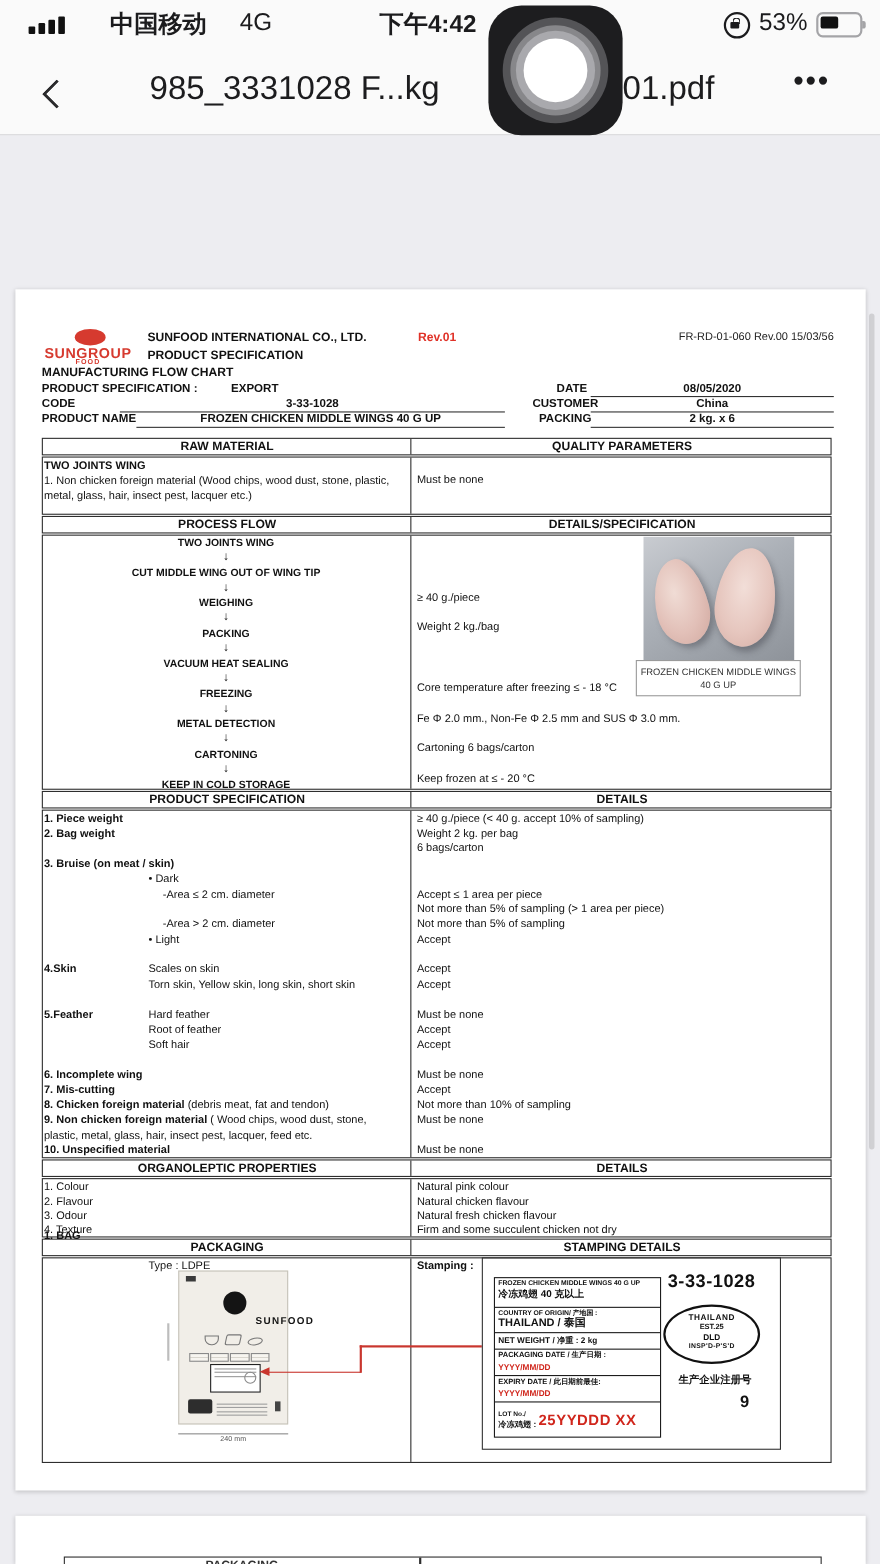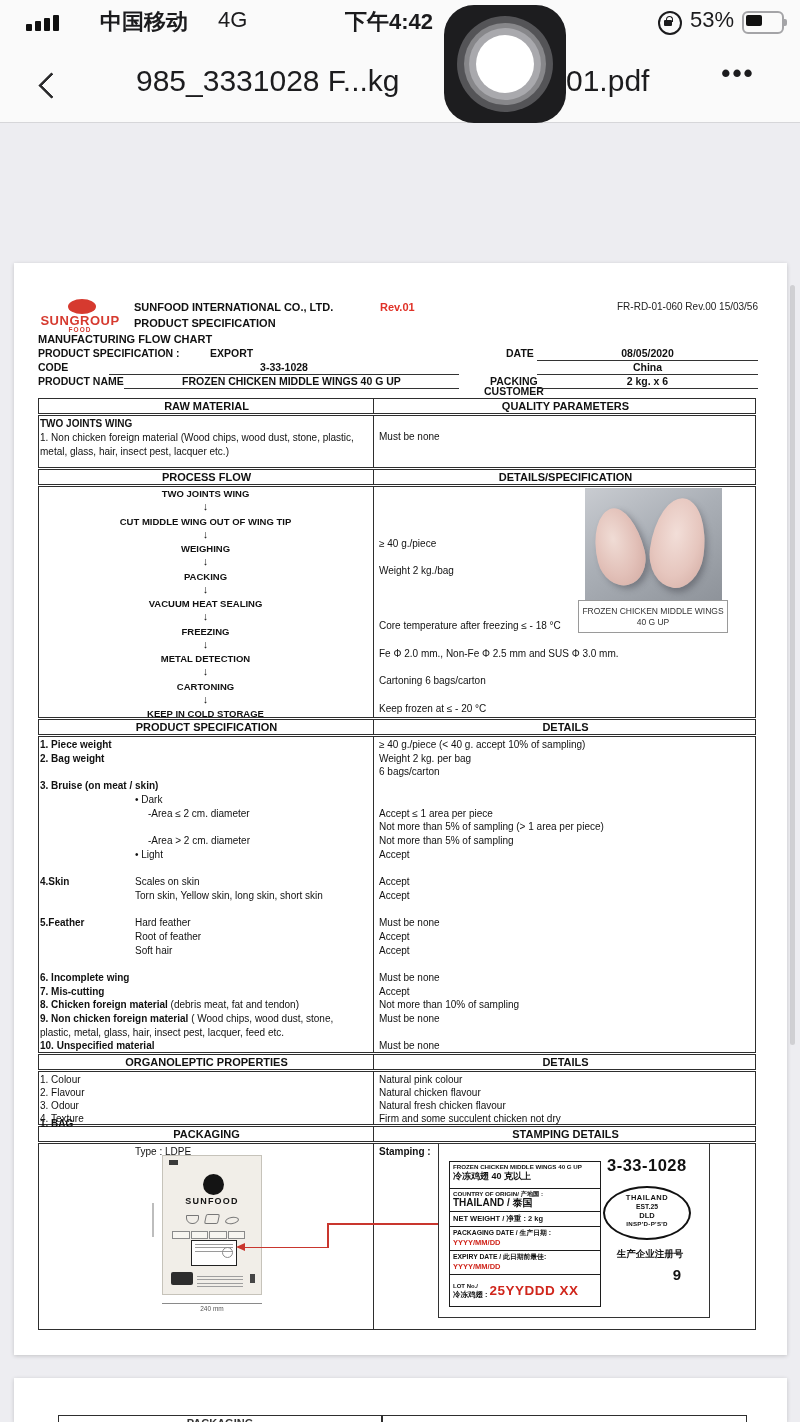--- a/index.html
+++ b/index.html
@@ -79,21 +79,21 @@
   .spec-line .sl b{font-weight:bold;}
   .spec-line .ss{position:absolute;top:0;white-space:nowrap;}
   .spec-line .si1{left:97px;}
   .spec-line .si2{left:110px;}
   .spec-line .sr{position:absolute;left:341px;top:0;white-space:nowrap;}
   
   .pk-label{position:absolute;font-size:10px;font-weight:bold;white-space:nowrap;}
   .bag{position:absolute;left:148px;top:892px;width:100px;height:140px;background:#f1eee8;border:1px solid #c6c3ba;box-sizing:border-box;}
   .bag .mark{position:absolute;left:6px;top:4px;width:9px;height:5px;background:#3a3a3a;}
   .bag .sun{position:absolute;left:40px;top:18px;width:21px;height:21px;border-radius:50%;background:#141414;}
-  .bag .brand{position:absolute;left:0;top:40px;width:100%;text-align:center;font-size:9px;font-weight:bold;letter-spacing:1.2px;color:#141414;}
+  .bag .brand{position:absolute;left:0;top:40px;width:100%;text-align:center;font-size:9px;font-weight:bold;letter-spacing:1.2px;color:#141414;padding-left:47px;}
   .bag .icons{position:absolute;left:0;top:54px;width:100%;text-align:center;}
   .bag .icons i{display:inline-block;margin:0 3px;border:1px solid #777;}
   .bag .icons i.a{width:11px;height:7px;border-radius:0 0 6px 6px;}
   .bag .icons i.b{width:12px;height:8px;border-radius:2px;transform:skewX(-12deg);}
   .bag .icons i.c{width:12px;height:5px;border-radius:50%;transform:rotate(-10deg);}
   .bag .boxes{position:absolute;left:9px;top:69px;width:84px;}
   .bag .boxes i{display:inline-block;width:17.5px;height:8px;border:0.5px solid #8a8a8a;margin-right:1px;box-sizing:border-box;background:linear-gradient(#f7f5f0 45%,#d8d5cd 45%,#d8d5cd 55%,#f7f5f0 55%);}
   .bag .lbl{position:absolute;left:28px;top:84px;width:46px;height:26px;border:1.5px solid #222;background:#fff;box-sizing:border-box;}
   .bag .lbl i{display:block;height:1px;background:#9a9a9a;margin:2.5px 3px 0 3px;}
   .bag .lbl .rc{position:absolute;right:3px;top:6px;width:9px;height:9px;border:1px solid #8a8a8a;border-radius:50%;}
@@ -184,21 +184,21 @@
   <div class="h-rev">Rev.01</div>
   <div class="h-form">FR-RD-01-060 Rev.00 15/03/56</div>
   <div class="h-chart">MANUFACTURING FLOW CHART</div>
 
   <div class="fld" style="left:24px;top:84px;">PRODUCT SPECIFICATION :</div>
   <div class="fld" style="left:196px;top:84px;">EXPORT</div>
   <div class="fld" style="left:492px;top:84px;">DATE</div>
   <div class="fline" style="left:523px;top:84px;width:221px;">08/05/2020</div>
   <div class="fld" style="left:24px;top:98px;">CODE</div>
   <div class="fline" style="left:95px;top:98px;width:350px;">3-33-1028</div>
-  <div class="fld" style="left:470px;top:98px;margin-top:24px;">CUSTOMER</div>
+  <div class="fld" style="left:470px;top:98px;">CUSTOMER</div>
   <div class="fline" style="left:523px;top:98px;width:221px;">China</div>
   <div class="fld" style="left:24px;top:112px;">PRODUCT NAME</div>
   <div class="fline" style="left:110px;top:112px;width:335px;">FROZEN CHICKEN MIDDLE WINGS 40 G UP</div>
   <div class="fld" style="left:476px;top:112px;">PACKING</div>
   <div class="fline" style="left:523px;top:112px;width:221px;">2 kg. x 6</div>
 
   <div class="sec sechdr" style="top:135px;">
     <div class="divider"></div>
     <div class="hl">RAW MATERIAL</div>
     <div class="hr">QUALITY PARAMETERS</div>

